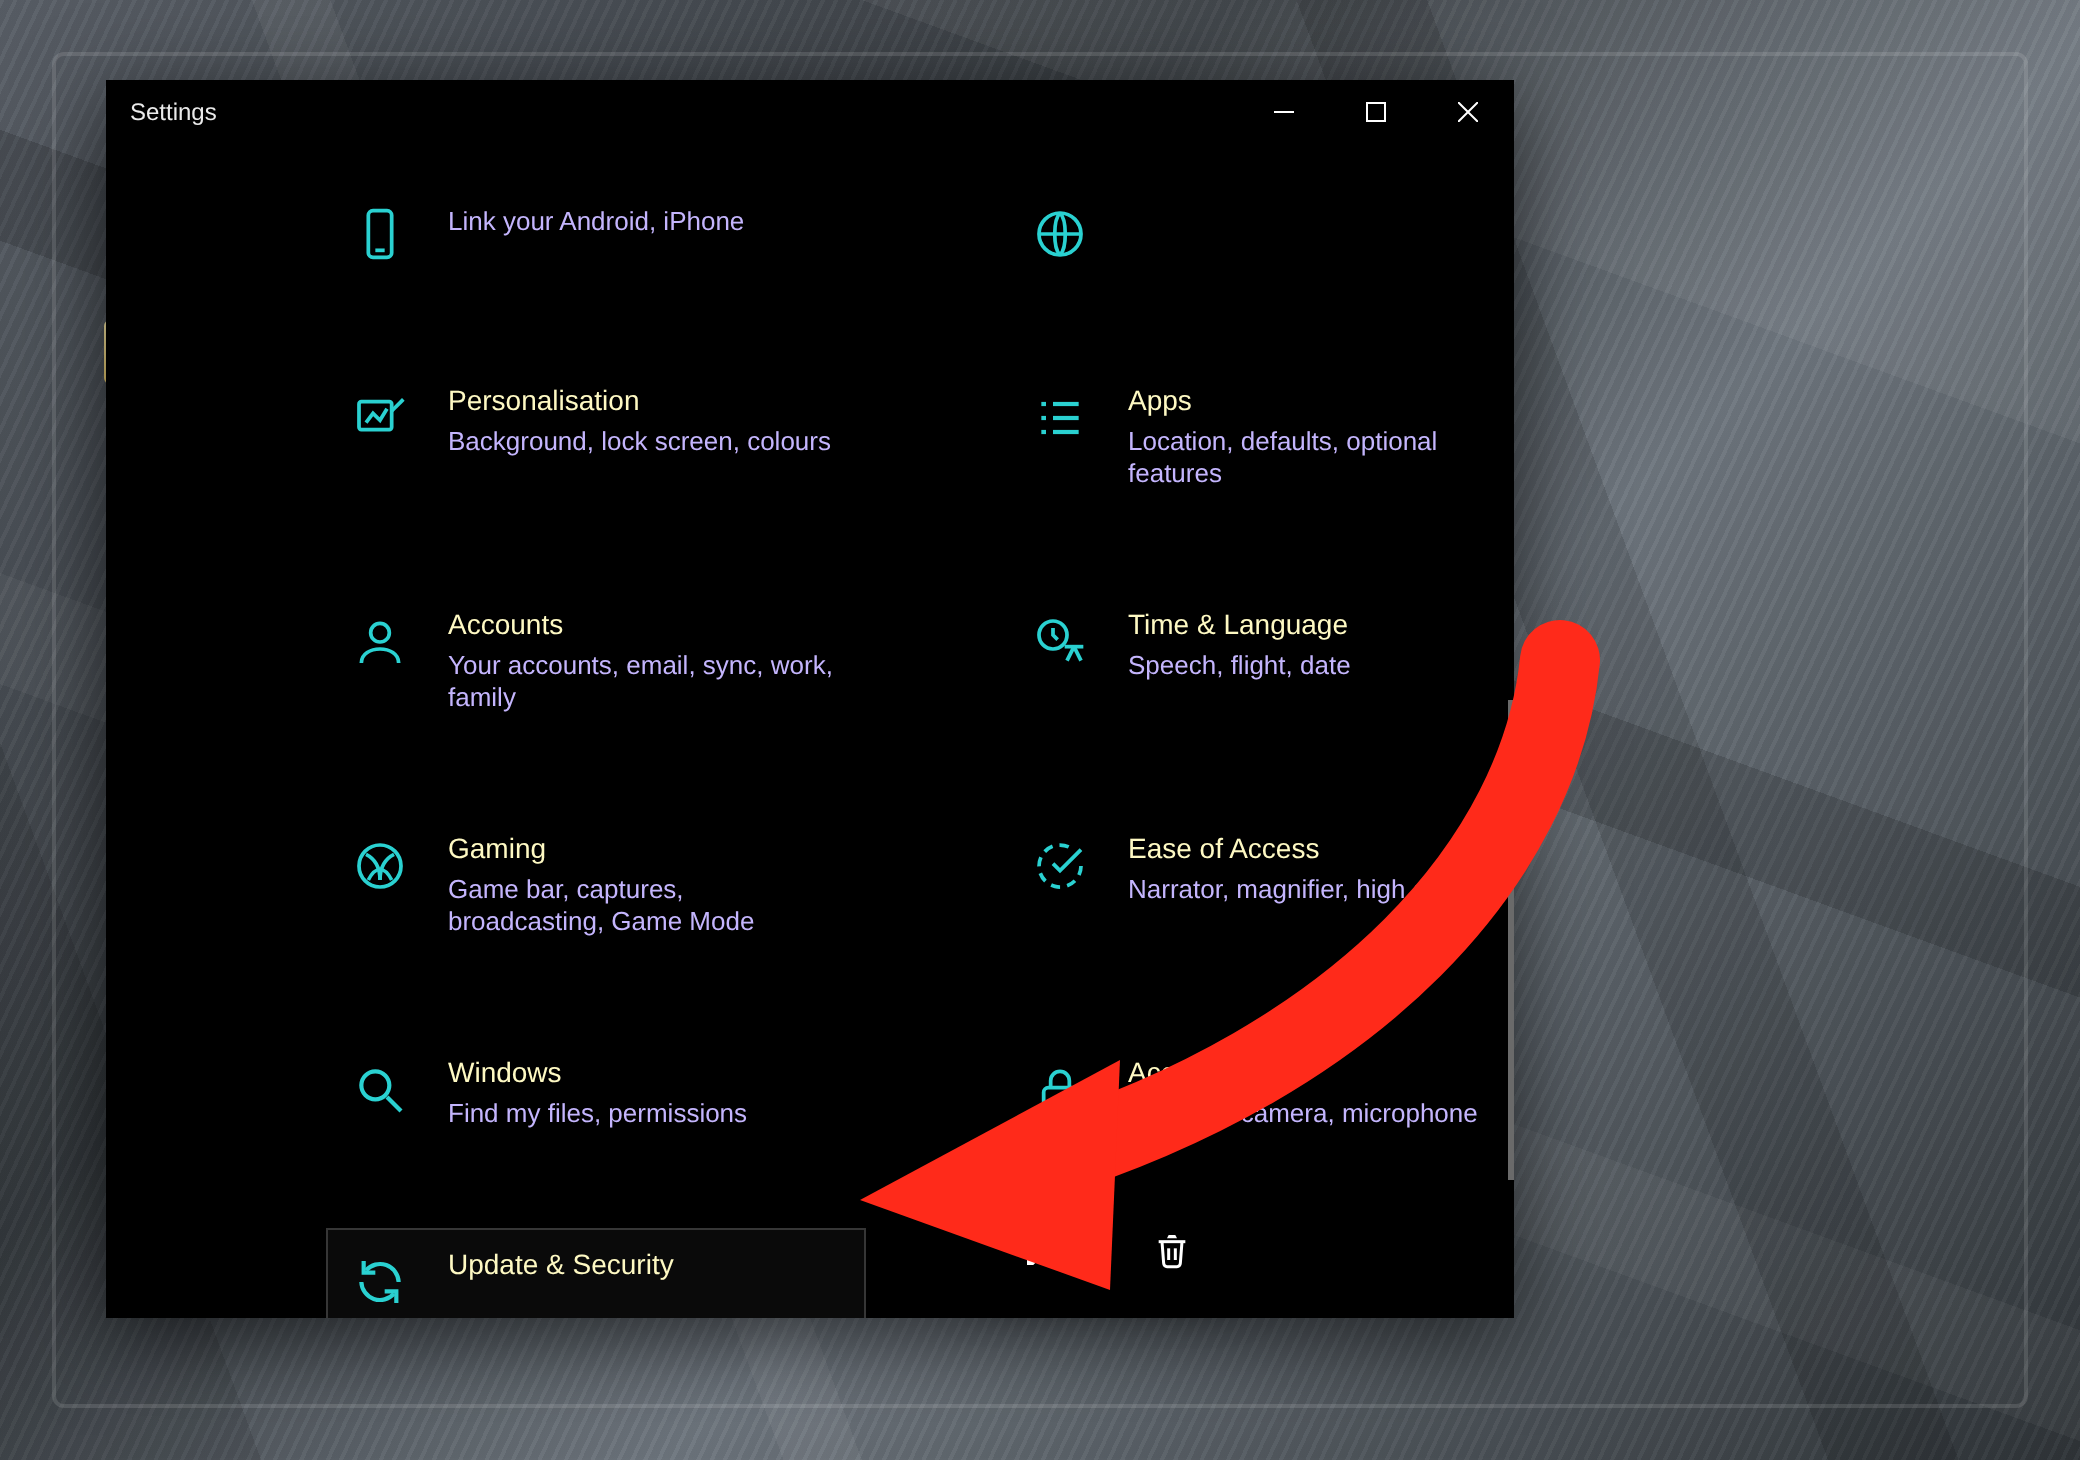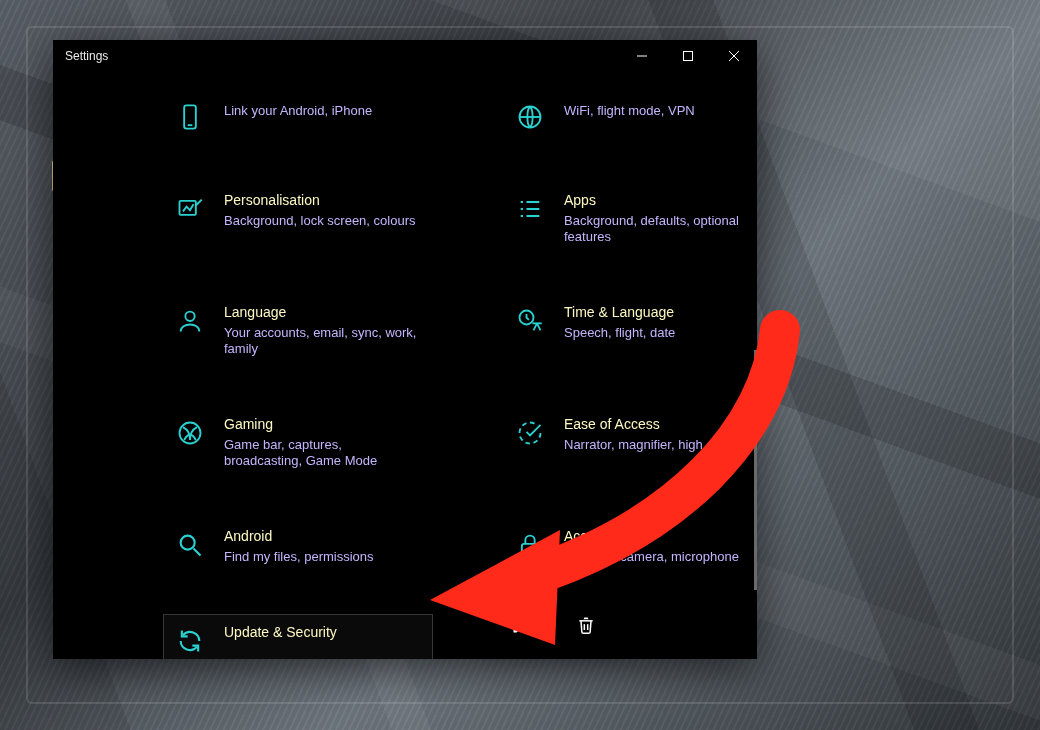--- a/index.html
+++ b/index.html
@@ -279,24 +279,20 @@
 
         <div class="tile">
           <div class="icon">
             <svg viewBox="0 0 24 24" fill="none" stroke="currentColor" stroke-width="1.6">
                 <circle cx="12" cy="12" r="9"></circle>
                 <path d="M3 12h18"></path>
                 <path d="M12 3c3 3 3 15 0 18"></path>
                 <path d="M12 3c-3 3-3 15 0 18"></path>
               </svg>
           </div>
-          <div class="text">
-            <div class="title"></div>
-            <div class="desc">WiFi, flight mode, VPN</div>
-          </div>
         </div>
 
         <div class="tile">
           <div class="icon">
             <svg viewBox="0 0 24 24" fill="none" stroke="currentColor" stroke-width="1.6">
                 <rect x="3" y="5" width="14" height="12" rx="1"></rect>
                 <path d="M6 14l3-4 3 3 3-5"></path>
                 <path d="M17 9l5-5"></path>
               </svg>
           </div>
@@ -312,33 +308,33 @@
                 <line x1="4" y1="6" x2="6" y2="6"></line>
                 <line x1="9" y1="6" x2="20" y2="6"></line>
                 <line x1="4" y1="12" x2="6" y2="12"></line>
                 <line x1="9" y1="12" x2="20" y2="12"></line>
                 <line x1="4" y1="18" x2="6" y2="18"></line>
                 <line x1="9" y1="18" x2="20" y2="18"></line>
               </svg>
           </div>
           <div class="text">
             <div class="title">Apps</div>
-            <div class="desc">Background, defaults, optional features</div>
+            <div class="desc">Location, defaults, optional features</div>
           </div>
         </div>
 
         <div class="tile">
           <div class="icon">
             <svg viewBox="0 0 24 24" fill="none" stroke="currentColor" stroke-width="1.6">
                 <circle cx="12" cy="8" r="4"></circle>
                 <path d="M4 21c0-4 4-6 8-6s8 2 8 6"></path>
               </svg>
           </div>
           <div class="text">
-            <div class="title">Language</div>
+            <div class="title">Accounts</div>
             <div class="desc">Your accounts, email, sync, work, family</div>
           </div>
         </div>
 
         <div class="tile">
           <div class="icon">
             <svg viewBox="0 0 24 24" fill="none" stroke="currentColor" stroke-width="1.6">
                 <circle cx="9" cy="9" r="6"></circle>
                 <path d="M9 6v3l2 2"></path>
                 <path d="M14 14h8"></path>
@@ -381,21 +377,21 @@
         </div>
 
         <div class="tile">
           <div class="icon">
             <svg viewBox="0 0 24 24" fill="none" stroke="currentColor" stroke-width="1.8">
                 <circle cx="10" cy="10" r="6"></circle>
                 <line x1="15" y1="15" x2="21" y2="21"></line>
               </svg>
           </div>
           <div class="text">
-            <div class="title">Android</div>
+            <div class="title">Windows</div>
             <div class="desc">Find my files, permissions</div>
           </div>
         </div>
 
         <div class="tile">
           <div class="icon">
             <svg viewBox="0 0 24 24" fill="none" stroke="currentColor" stroke-width="1.6">
                 <rect x="5" y="11" width="14" height="10" rx="2"></rect>
                 <path d="M8 11V8a4 4 0 0 1 8 0v3"></path>
               </svg>

